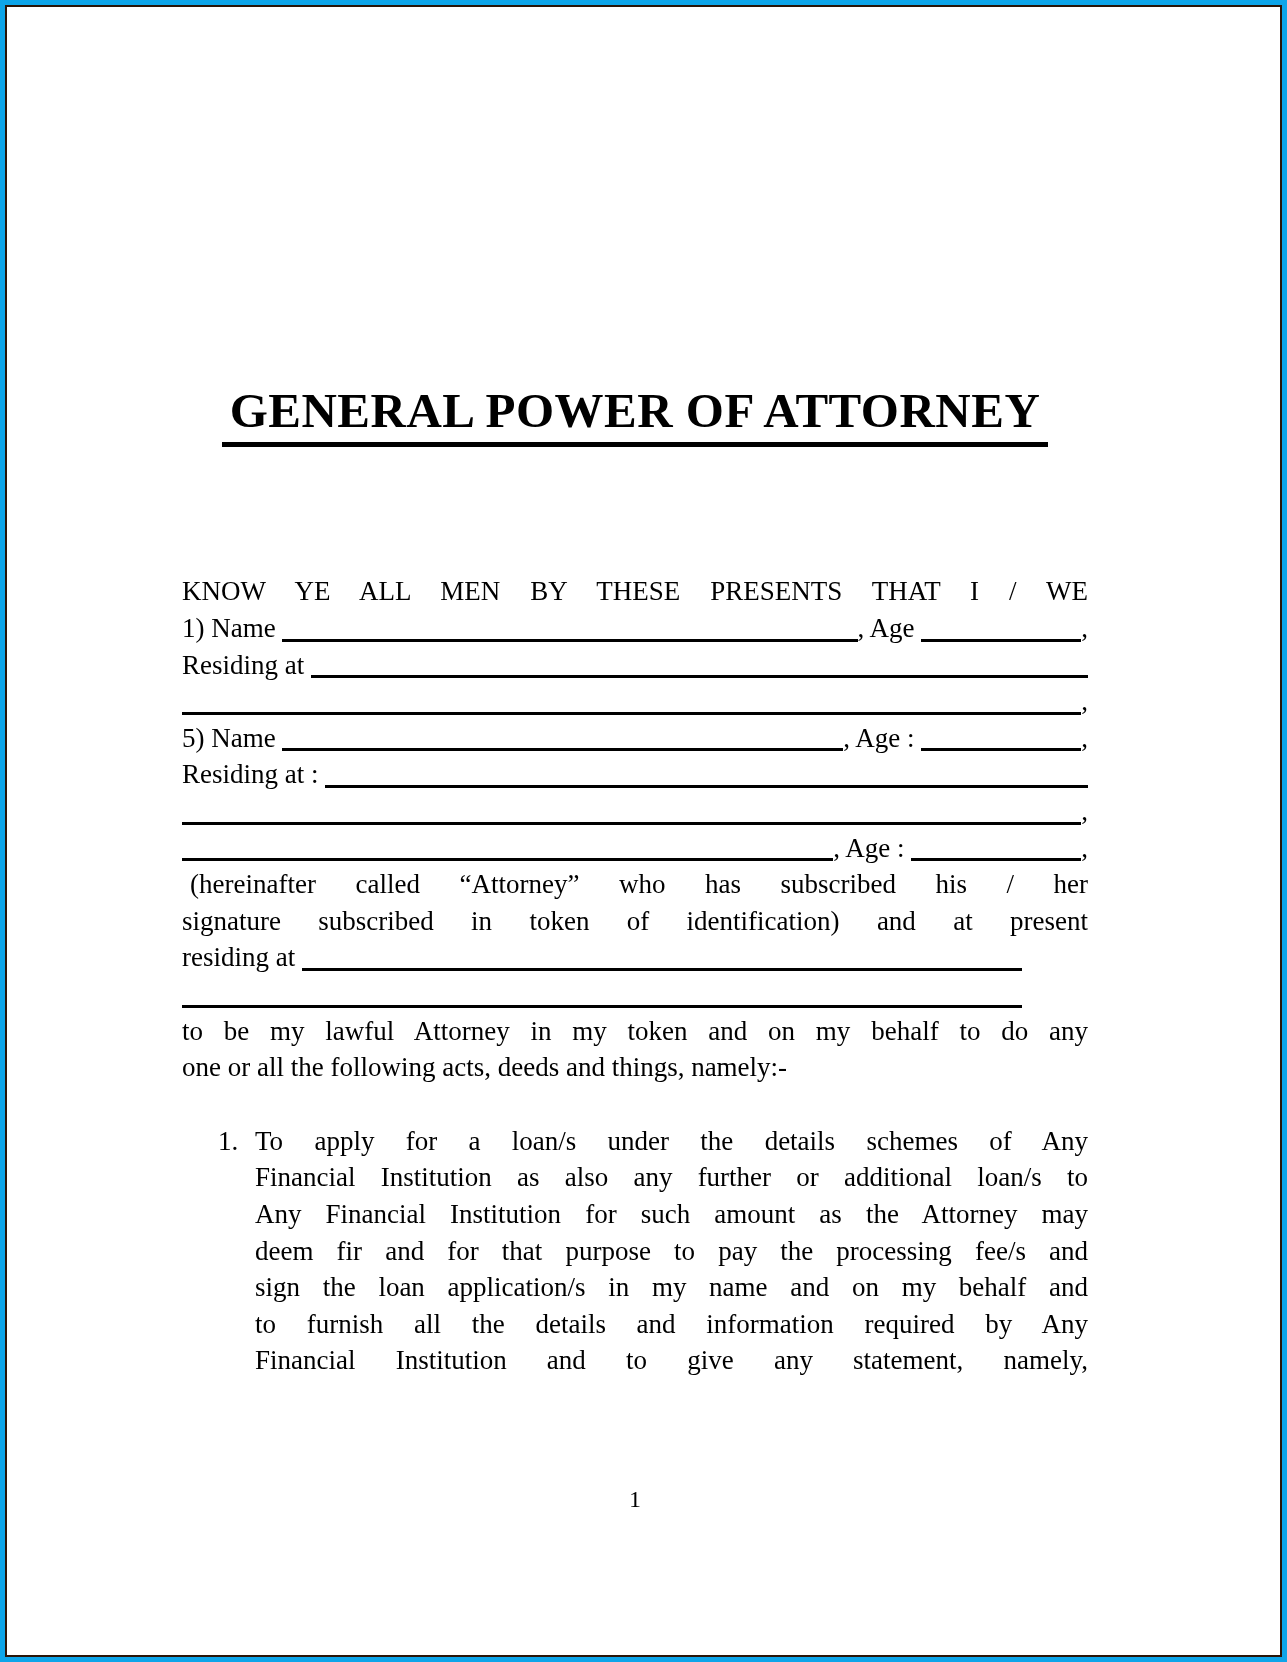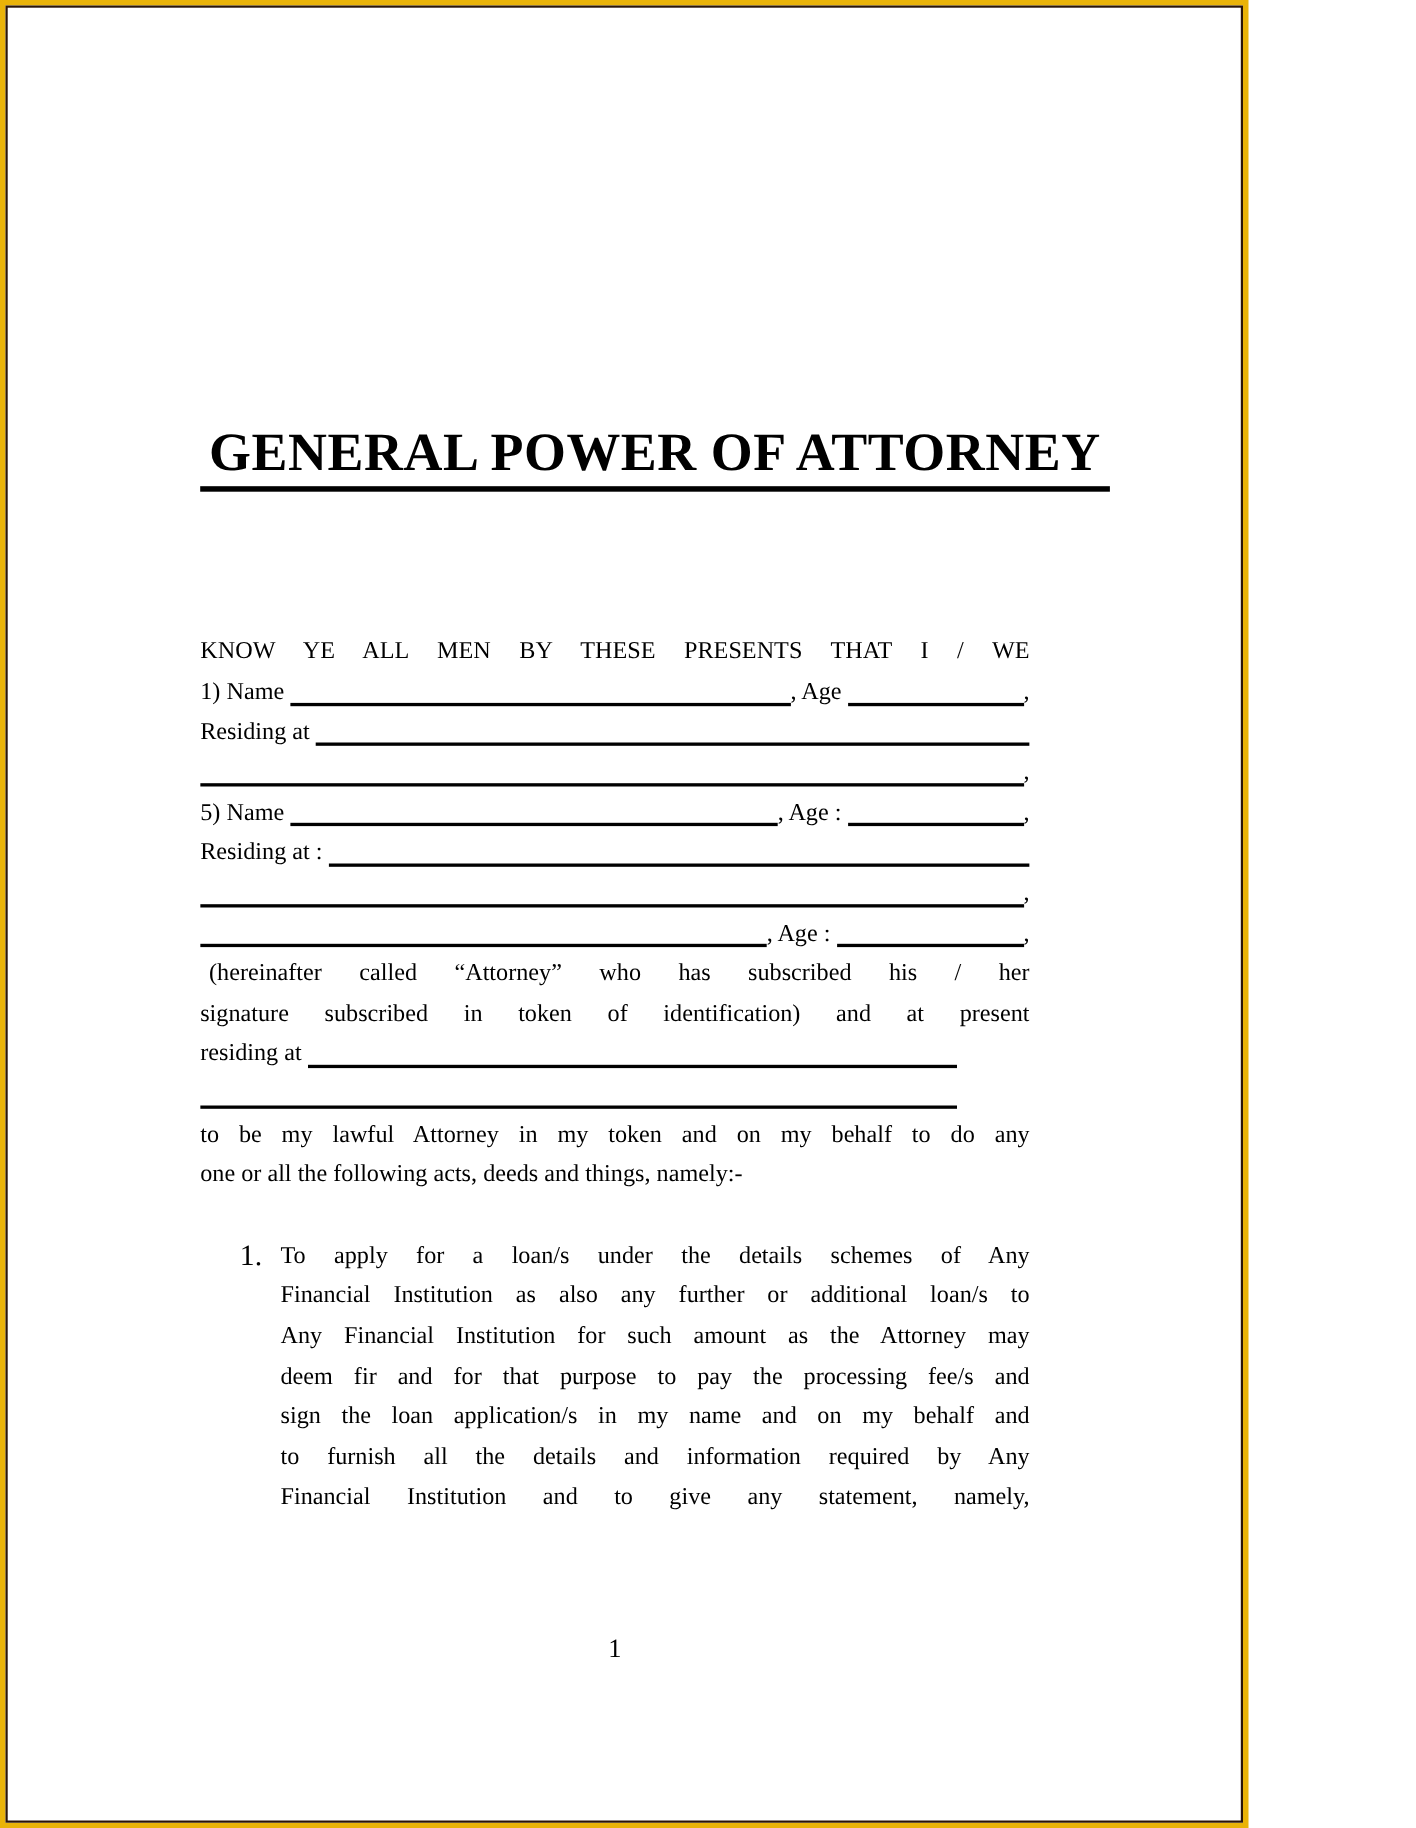--- a/index.html
+++ b/index.html
@@ -5,22 +5,22 @@
   html, body { margin: 0; padding: 0; }
   body {
     width: 1287px; height: 1662px;
     background: #ffffff;
     font-family: "Liberation Serif", serif;
     color: #000000;
     overflow: hidden;
   }
   .frame {
     box-sizing: border-box;
-    width: 1135px; height: 1662px;
-    background: #eab308;
+    width: 1287px; height: 1662px;
+    background: #0ea5e9;
     padding: 5px;
   }
   .inner {
     box-sizing: border-box;
     width: 100%; height: 100%;
     background: #ffffff;
     border: 2px solid #2A1508;
     overflow: hidden;
   }
   .content { padding: 0 192px 0 175px; }
@@ -32,21 +32,21 @@
     font-size: 49px;
     line-height: 1.05;
     letter-spacing: 0.5px;
     border-bottom: 5px solid #000;
     padding: 0 8px 6px 8px;
     white-space: nowrap;
   }
 
   .para { margin-top: 126px; }
   .line {
-    font-size: 22px;
+    font-size: 27px;
     line-height: 36.6px;
     height: 36.6px;
     overflow: hidden;
   }
   .just { text-align: justify; text-align-last: justify; }
   .plainline { text-align: left; }
   .flexline { display: flex; align-items: center; }
   .seg { white-space: pre; }
   .spread .seg { word-spacing: 0.30em; }
   .blank {

